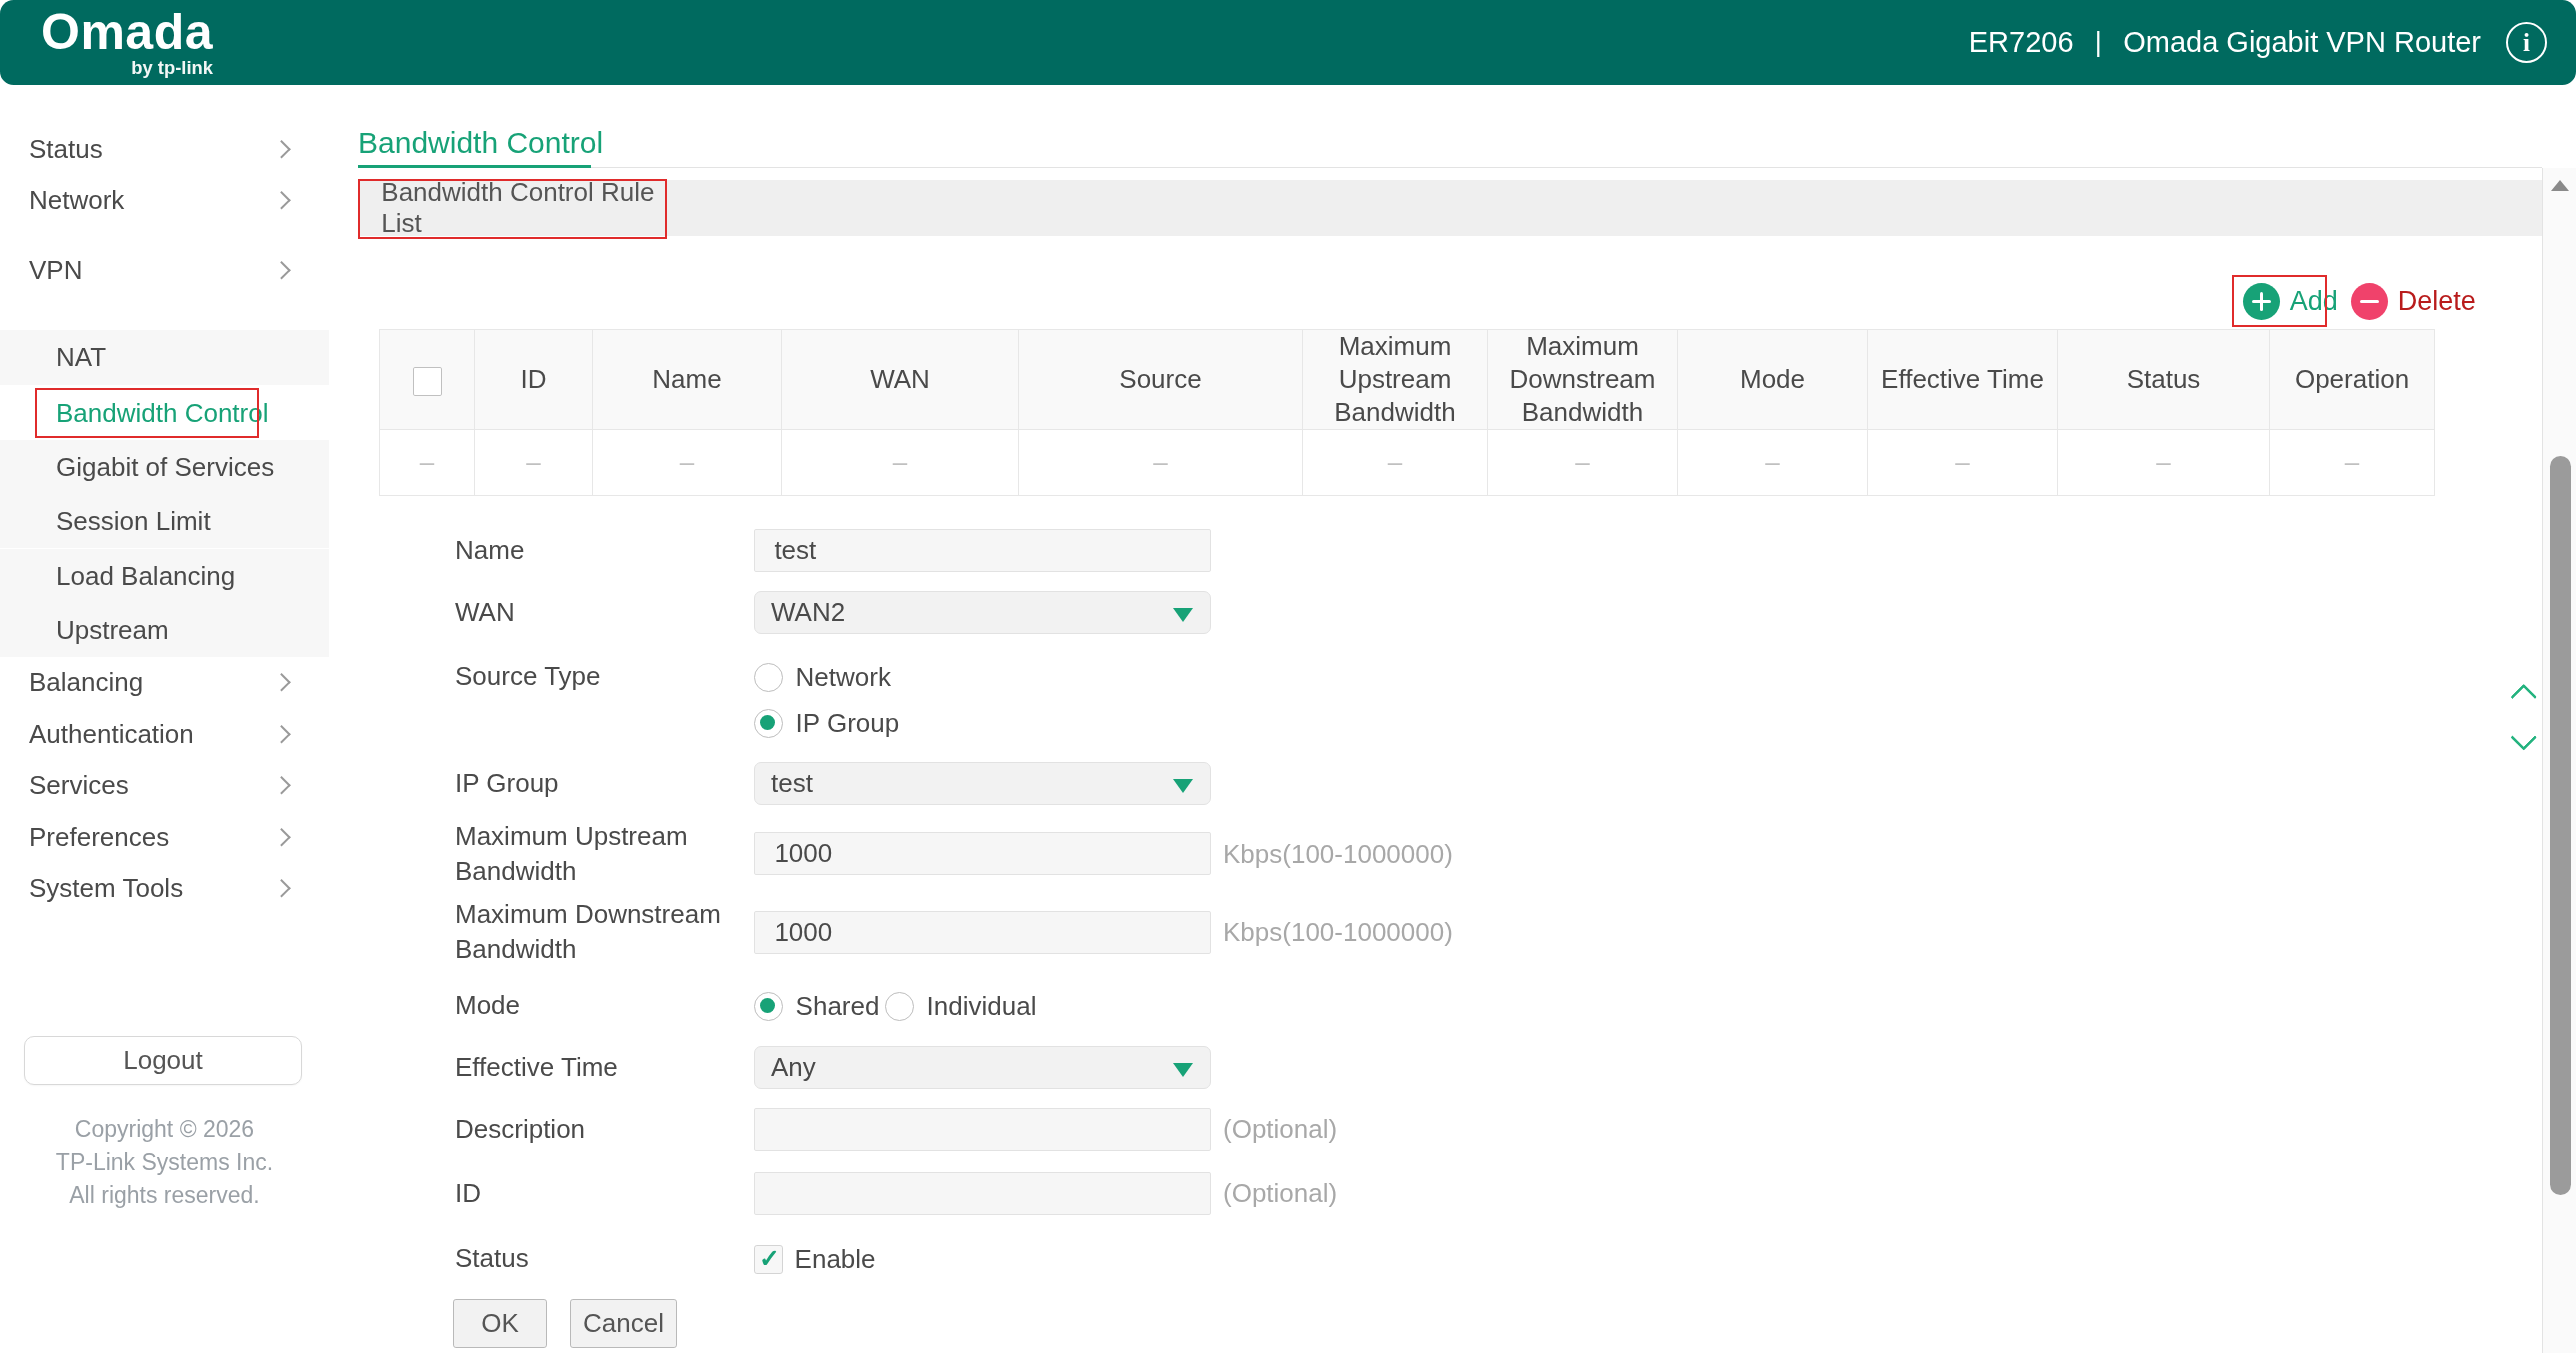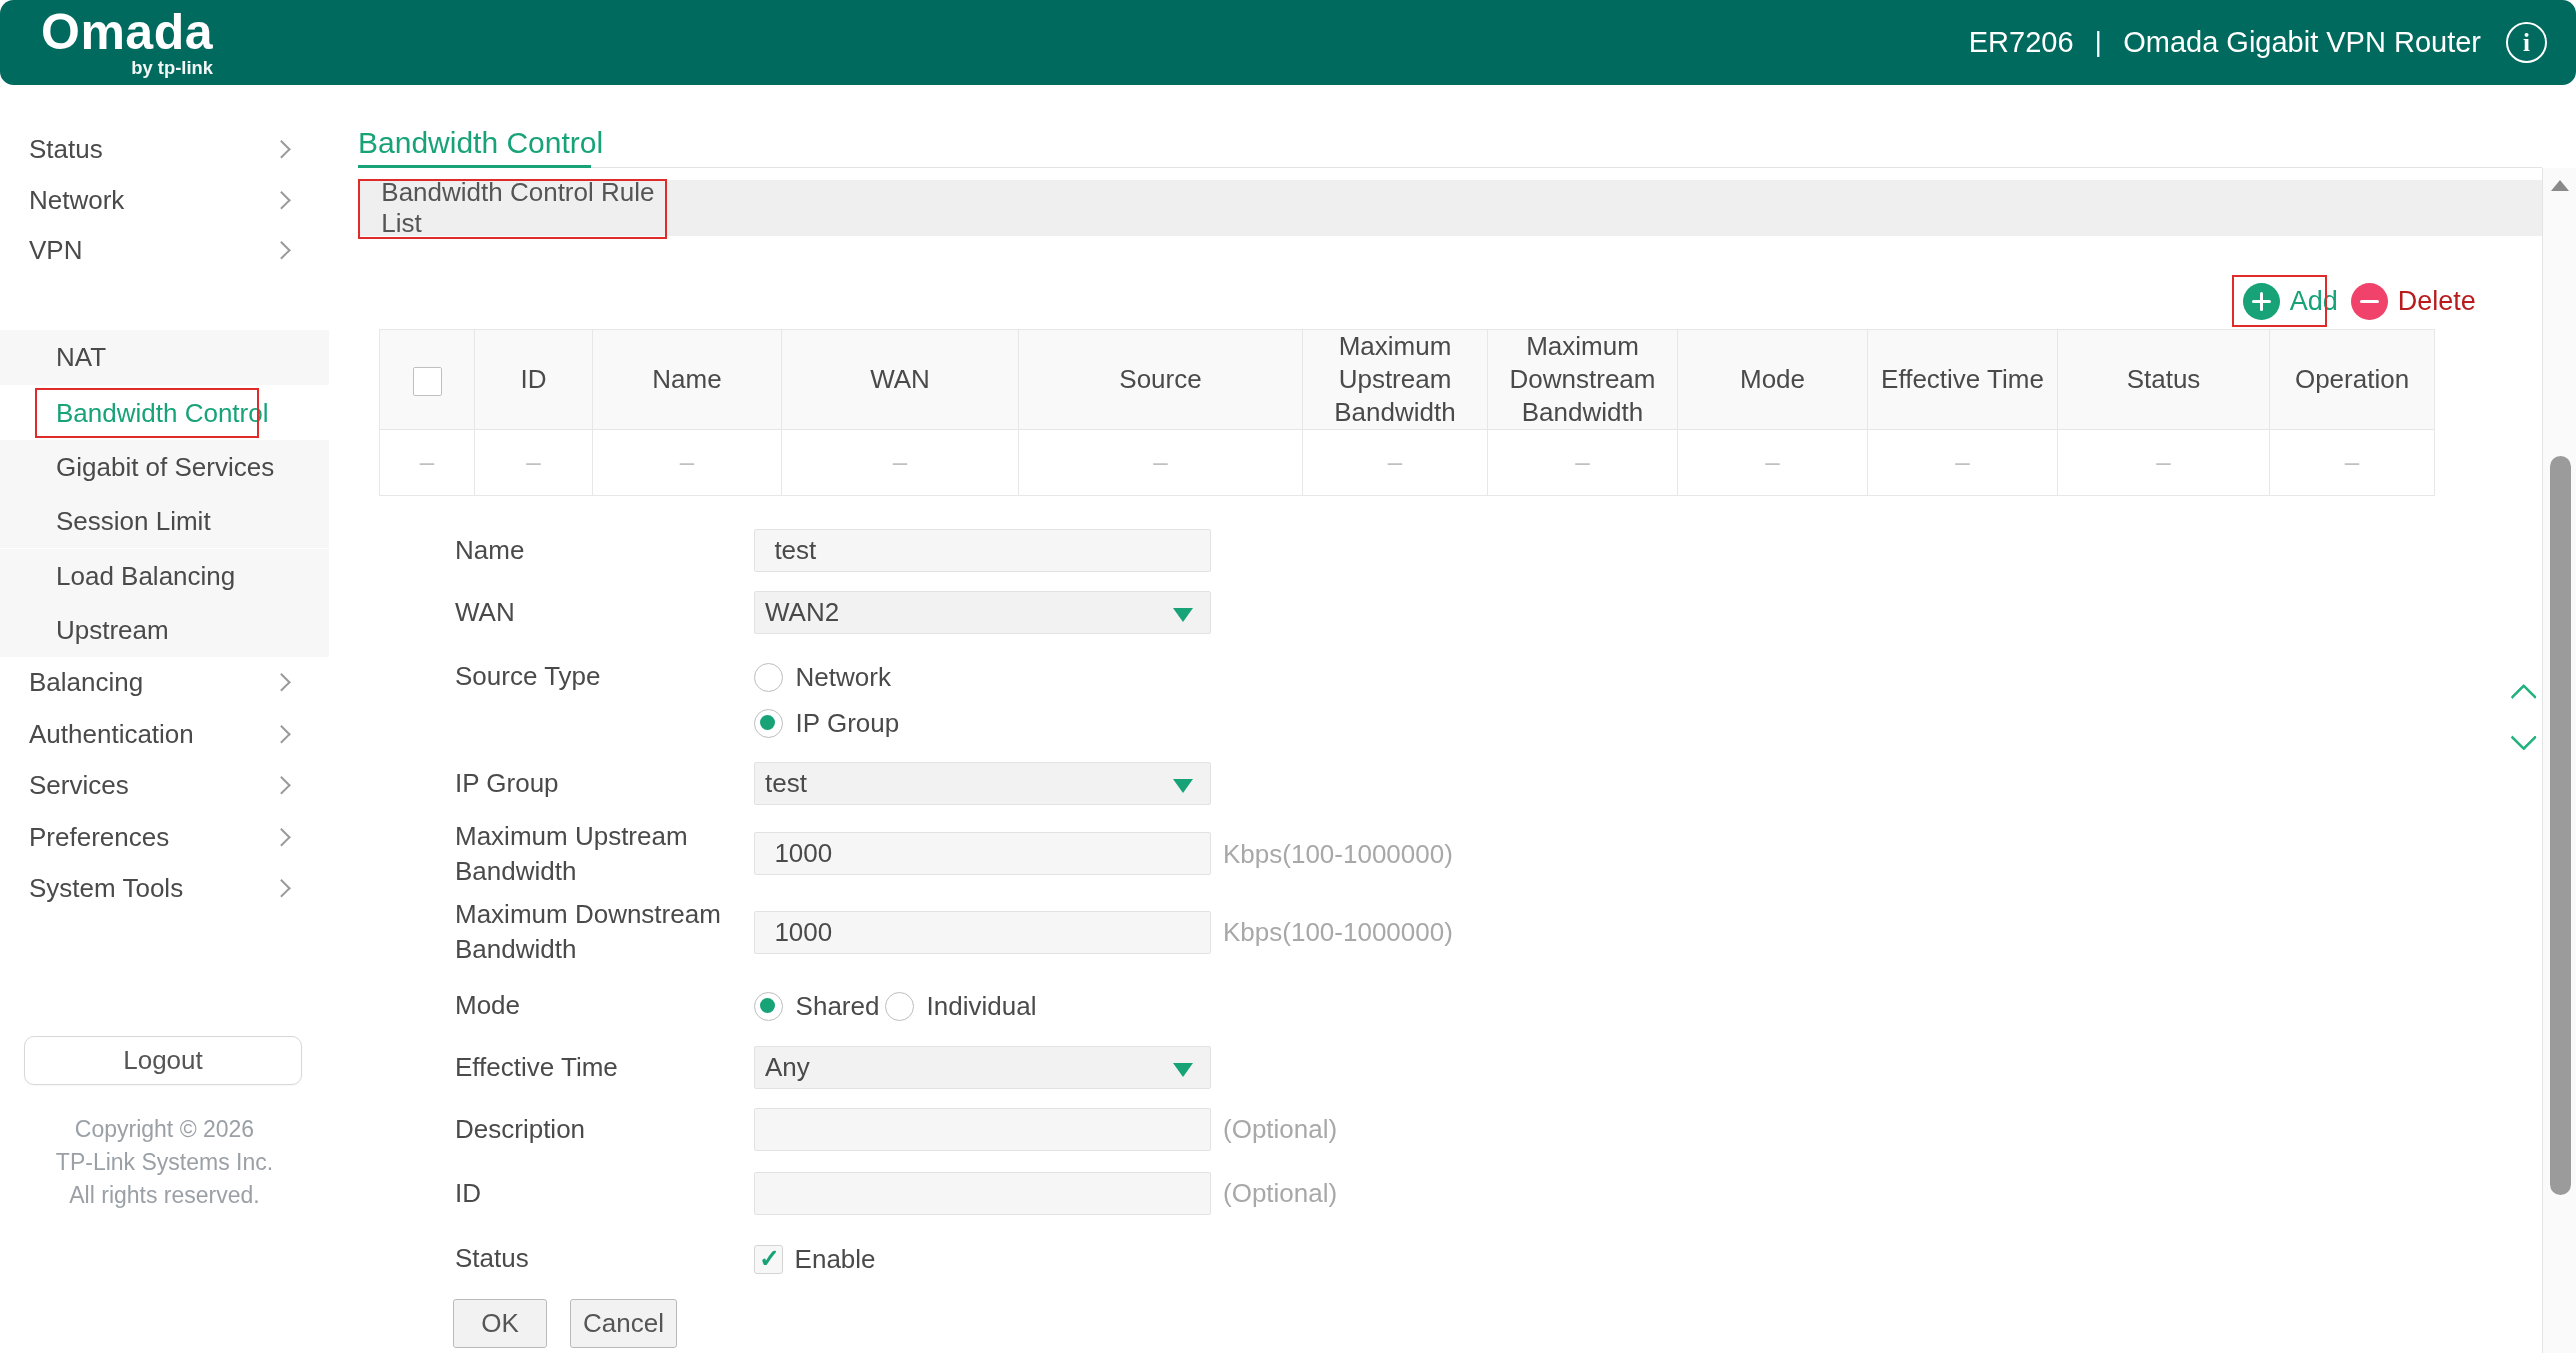--- a/index.html
+++ b/index.html
@@ -54,21 +54,21 @@
 
   
   table.rule-table { position:absolute; left:379px; top:329px; border-collapse:collapse; table-layout:fixed; }
   .rule-table th { background:#f9f9f9; border:1px solid #e7e7e7; font-weight:normal; font-size:26px; color:#4a4a4a; height:82px; line-height:33px; text-align:center; padding:0 3.9px; }
   .rule-table td { background:#fff; border:1px solid #e7e7e7; font-size:26px; color:#c0c0c0; height:66px; text-align:center; }
   .hdr-checkbox { display:inline-block; width:29px; height:29px; border:1.9px solid #c0c0c0; background:#fff; border-radius:1.9px; vertical-align:middle; cursor:pointer; }
 
   
   .form-label { position:absolute; left:455px; width:291px; font-size:26px; color:#4a4a4a; line-height:35px; transform:translateY(-50%); }
   .form-input { position:absolute; left:754px; width:457px; height:43px; background:#f6f6f6; border:1px solid #e2e2e2; font-size:26px; color:#4a4a4a; padding:0 19.4px; font-family:"Liberation Sans", sans-serif; border-radius:1.9px; }
-  .form-select { position:absolute; left:754px; width:457px; height:43px; background:#f2f2f2; border:1px solid #e2e2e2; display:flex; align-items:center; padding:0 10px; font-size:26px; color:#4a4a4a; cursor:pointer; border-radius:2px; }
+  .form-select { position:absolute; left:754px; width:457px; height:43px; background:#f2f2f2; border:1px solid #e2e2e2; display:flex; align-items:center; padding:0 16px; font-size:26px; color:#4a4a4a; cursor:pointer; border-radius:7px; }
   .select-caret { position:absolute; right:17.5px; top:15.5px; width:0; height:0; border-left:10.7px solid transparent; border-right:10.7px solid transparent; border-top:14.6px solid #17A277; }
   .hint { position:absolute; left:1223px; font-size:26px; color:#a8a8a8; transform:translateY(-50%); white-space:nowrap; }
 
   .radio-row { position:absolute; display:flex; align-items:center; cursor:pointer; }
   .radio { width:29px; height:29px; border:1.9px solid #bdbdbd; border-radius:50%; background:#fff; position:relative; }
   .radio.selected::after { content:""; position:absolute; left:4.9px; top:4.9px; width:15.5px; height:15.5px; border-radius:50%; background:#17A277; }
   .radio-label { font-size:26px; color:#4a4a4a; margin-left:12.6px; }
 
   .checkbox { width:29px; height:29px; border:1.9px solid #d4d4d4; background:#f7f7f7; border-radius:2.9px; position:relative; cursor:pointer; }
   .checkbox.checked::after { content:"\2713"; position:absolute; left:3.9px; top:-1.9px; font-size:25px; color:#17A277; font-weight:bold; }
@@ -114,21 +114,21 @@
 
   <div class="sidebar">
     <div class="nav-item lvl1" style="top:39px">
       <span>Status</span>
       <span class="chev right"></span>
     </div>
     <div class="nav-item lvl1" style="top:90px">
       <span>Network</span>
       <span class="chev right"></span>
     </div>
-    <div class="nav-item lvl1" style="top:140px">
+    <div class="nav-item lvl1" style="top:160px">
       <span>VPN</span>
       <span class="chev right"></span>
     </div>
     <div class="nav-item sub" style="top:245px;height:55px">
       <span>NAT</span>
     </div>
     <div class="nav-item sub active" style="top:301px">
       <span>Bandwidth Control</span>
     </div>
     <div class="nav-item sub" style="top:355px">

